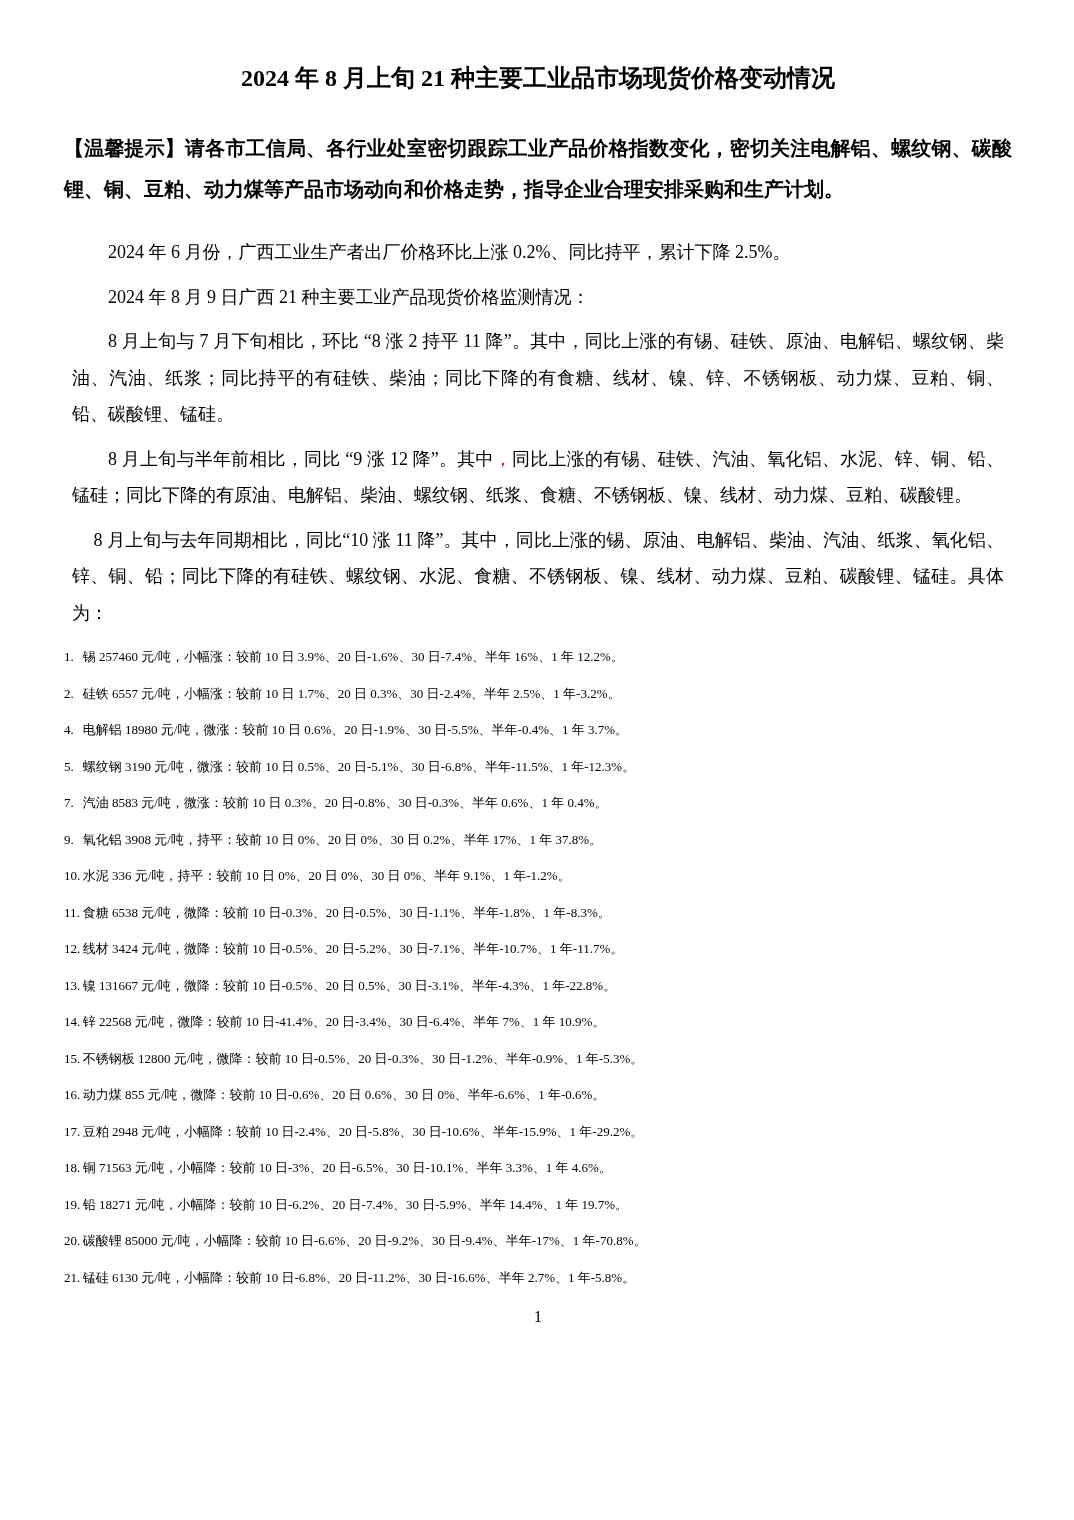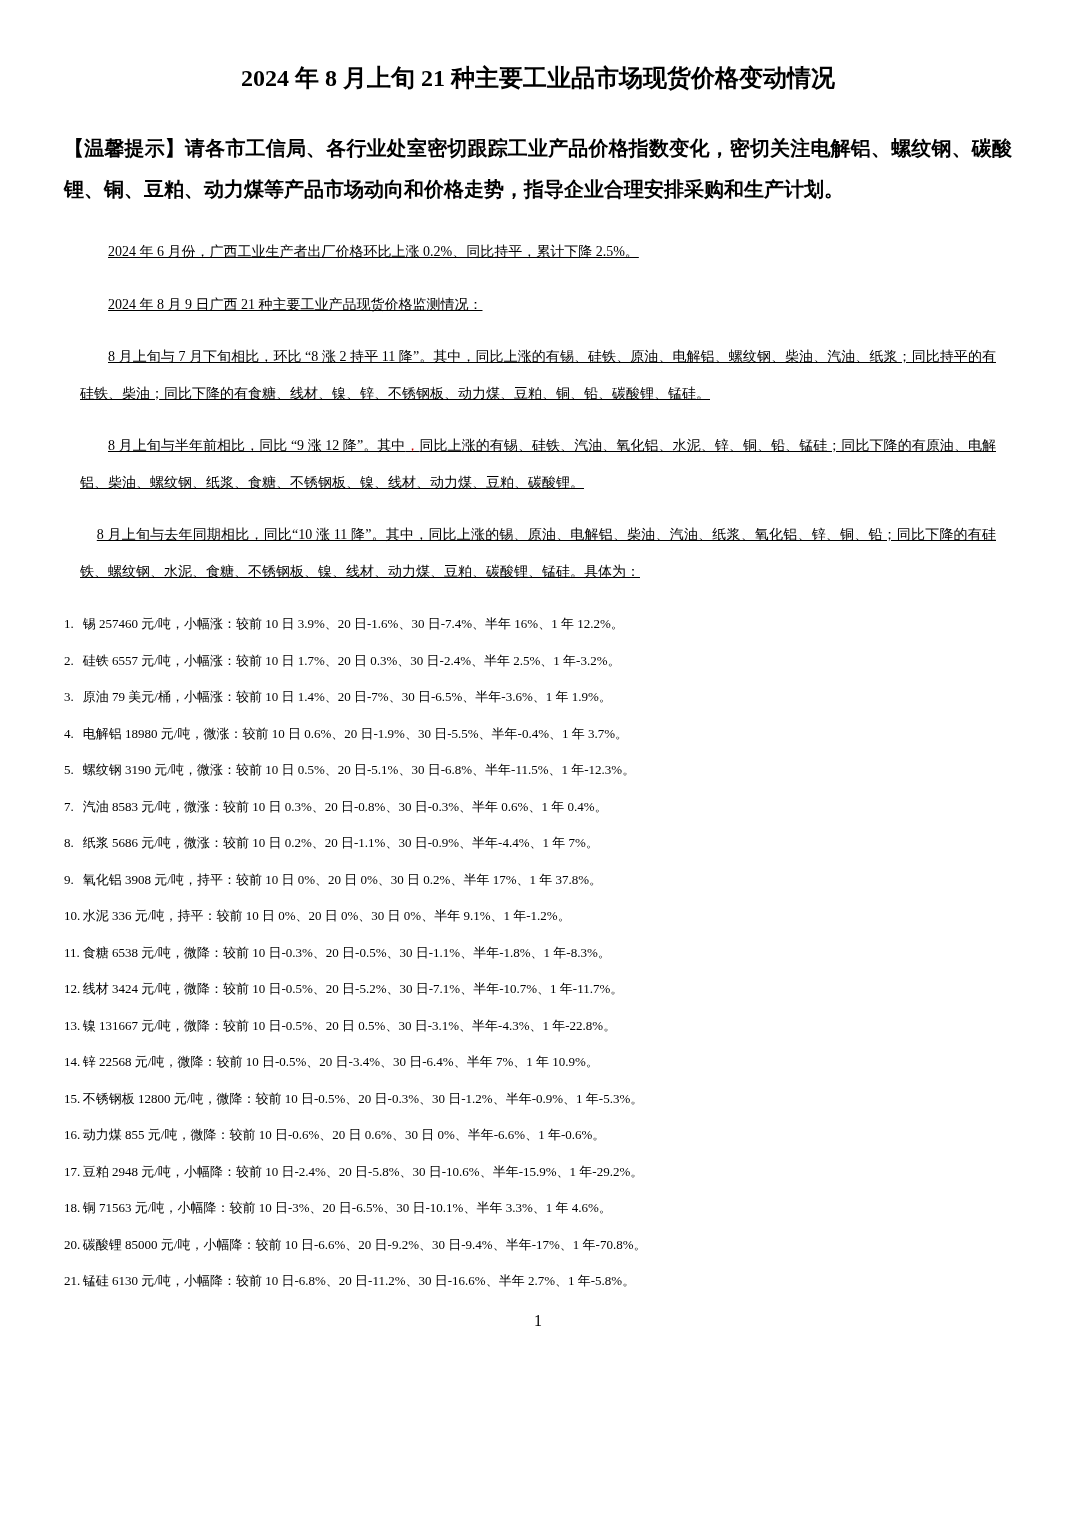--- a/index.html
+++ b/index.html
@@ -25,25 +25,24 @@
     line-height: 32px;
   }
   .notice {
     margin: 0 0 24px 0;
     font-size: 20px;
     font-weight: 700;
     line-height: 41px;
     text-align: justify;
   }
   .para {
-    margin: 16px;
-    font-size: 14px;
+    margin: 8px;
+    font-size: 18px;
     line-height: 36.5px;
     text-align: justify;
-    text-decoration: underline;
   }
   .para.indent { text-indent: 2em; }
   .para.indent-sm { text-indent: 1.2em; }
   .red { color: #cc0000; }
   .price-list {
     margin: 0;
   }
   .item {
     font-size: 13px;
     line-height: 36.5px;
@@ -75,34 +74,33 @@
 
   <p class="para indent">8 月上旬与 7 月下旬相比，环比 “8 涨 2 持平 11 降”。其中，同比上涨的有锡、硅铁、原油、电解铝、螺纹钢、柴油、汽油、纸浆；同比持平的有硅铁、柴油；同比下降的有食糖、线材、镍、锌、不锈钢板、动力煤、豆粕、铜、铅、碳酸锂、锰硅。</p>
 
   <p class="para indent"><span>8 月上旬与半年前相比，同比 “9 涨 12 降”。其中</span><span class="red">，</span><span>同比上涨的有锡、硅铁、汽油、氧化铝、水泥、锌、铜、铅、锰硅；同比下降的有原油、电解铝、柴油、螺纹钢、纸浆、食糖、不锈钢板、镍、线材、动力煤、豆粕、碳酸锂。</span></p>
 
   <p class="para indent-sm">8 月上旬与去年同期相比，同比“10 涨 11 降”。其中，同比上涨的锡、原油、电解铝、柴油、汽油、纸浆、氧化铝、锌、铜、铅；同比下降的有硅铁、螺纹钢、水泥、食糖、不锈钢板、镍、线材、动力煤、豆粕、碳酸锂、锰硅。具体为：</p>
 
   <div class="price-list">
       <div class="item"><span class="no">1.</span><span>锡 257460 元/吨，小幅涨：较前 10 日 3.9%、20 日-1.6%、30 日-7.4%、半年 16%、1 年 12.2%。</span></div>
       <div class="item"><span class="no">2.</span><span>硅铁 6557 元/吨，小幅涨：较前 10 日 1.7%、20 日 0.3%、30 日-2.4%、半年 2.5%、1 年-3.2%。</span></div>
-      <div class="item"><span class="no">3.</span><span>原油 79 美元/桶，小幅涨：较前 10 日 1.4%、20 日-7%、30 日-6.5%、半年-3.6%、1 年 1.9%。</span></div>
       <div class="item"><span class="no">4.</span><span>电解铝 18980 元/吨，微涨：较前 10 日 0.6%、20 日-1.9%、30 日-5.5%、半年-0.4%、1 年 3.7%。</span></div>
       <div class="item"><span class="no">5.</span><span>螺纹钢 3190 元/吨，微涨：较前 10 日 0.5%、20 日-5.1%、30 日-6.8%、半年-11.5%、1 年-12.3%。</span></div>
       <div class="item"><span class="no">7.</span><span>汽油 8583 元/吨，微涨：较前 10 日 0.3%、20 日-0.8%、30 日-0.3%、半年 0.6%、1 年 0.4%。</span></div>
-      <div class="item"><span class="no">8.</span><span>纸浆 5686 元/吨，微涨：较前 10 日 0.2%、20 日-1.1%、30 日-0.9%、半年-4.4%、1 年 7%。</span></div>
       <div class="item"><span class="no">9.</span><span>氧化铝 3908 元/吨，持平：较前 10 日 0%、20 日 0%、30 日 0.2%、半年 17%、1 年 37.8%。</span></div>
       <div class="item"><span class="no">10.</span><span>水泥 336 元/吨，持平：较前 10 日 0%、20 日 0%、30 日 0%、半年 9.1%、1 年-1.2%。</span></div>
       <div class="item"><span class="no">11.</span><span>食糖 6538 元/吨，微降：较前 10 日-0.3%、20 日-0.5%、30 日-1.1%、半年-1.8%、1 年-8.3%。</span></div>
       <div class="item"><span class="no">12.</span><span>线材 3424 元/吨，微降：较前 10 日-0.5%、20 日-5.2%、30 日-7.1%、半年-10.7%、1 年-11.7%。</span></div>
       <div class="item"><span class="no">13.</span><span>镍 131667 元/吨，微降：较前 10 日-0.5%、20 日 0.5%、30 日-3.1%、半年-4.3%、1 年-22.8%。</span></div>
-      <div class="item"><span class="no">14.</span><span>锌 22568 元/吨，微降：较前 10 日-0.5%、20 日-3.4%、30 日-6.4%、半年 7%、1 年 10.9%。</span></div>
+      <div class="item"><span class="no">14.</span><span>锌 22568 元/吨，微降：较前 10 日-41.4%、20 日-3.4%、30 日-6.4%、半年 7%、1 年 10.9%。</span></div>
       <div class="item"><span class="no">15.</span><span>不锈钢板 12800 元/吨，微降：较前 10 日-0.5%、20 日-0.3%、30 日-1.2%、半年-0.9%、1 年-5.3%。</span></div>
       <div class="item"><span class="no">16.</span><span>动力煤 855 元/吨，微降：较前 10 日-0.6%、20 日 0.6%、30 日 0%、半年-6.6%、1 年-0.6%。</span></div>
       <div class="item"><span class="no">17.</span><span>豆粕 2948 元/吨，小幅降：较前 10 日-2.4%、20 日-5.8%、30 日-10.6%、半年-15.9%、1 年-29.2%。</span></div>
       <div class="item"><span class="no">18.</span><span>铜 71563 元/吨，小幅降：较前 10 日-3%、20 日-6.5%、30 日-10.1%、半年 3.3%、1 年 4.6%。</span></div>
+      <div class="item"><span class="no">19.</span><span>铅 18271 元/吨，小幅降：较前 10 日-6.2%、20 日-7.4%、30 日-5.9%、半年 14.4%、1 年 19.7%。</span></div>
       <div class="item"><span class="no">20.</span><span>碳酸锂 85000 元/吨，小幅降：较前 10 日-6.6%、20 日-9.2%、30 日-9.4%、半年-17%、1 年-70.8%。</span></div>
       <div class="item"><span class="no">21.</span><span>锰硅 6130 元/吨，小幅降：较前 10 日-6.8%、20 日-11.2%、30 日-16.6%、半年 2.7%、1 年-5.8%。</span></div>
     </div>
 
   <div class="page-num">1</div>
 
 </div>
 
 </body></html>

